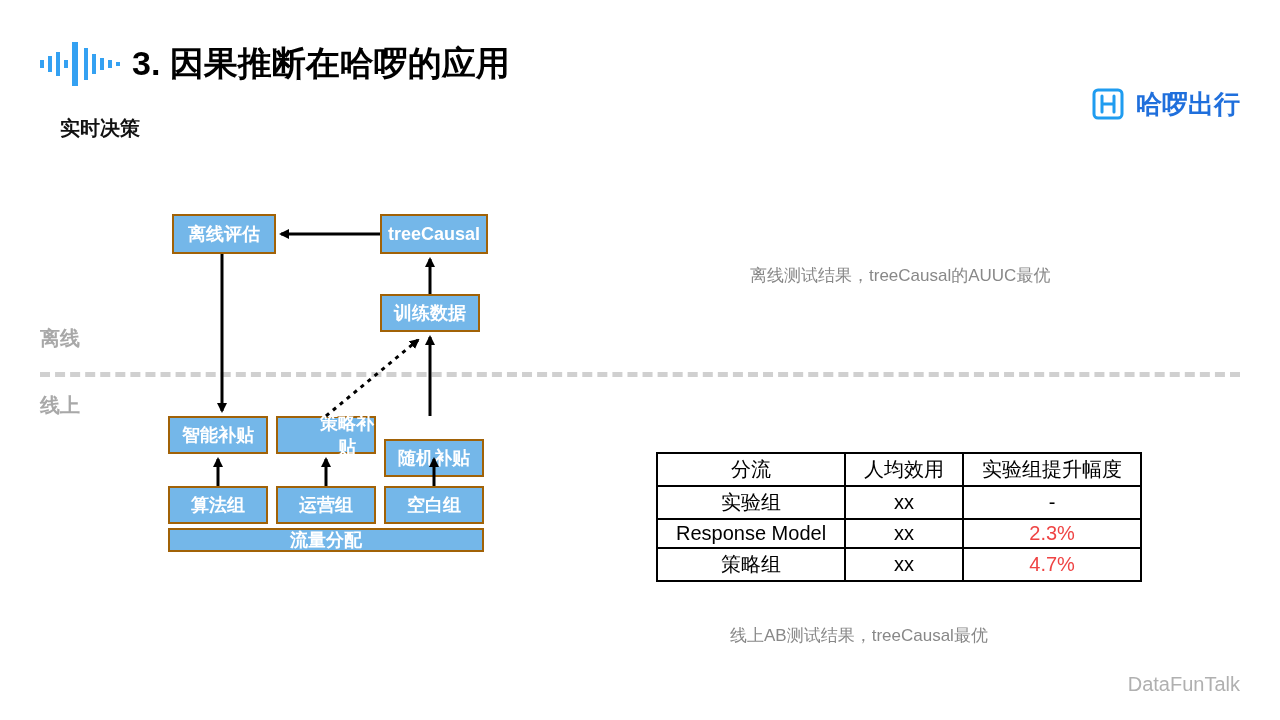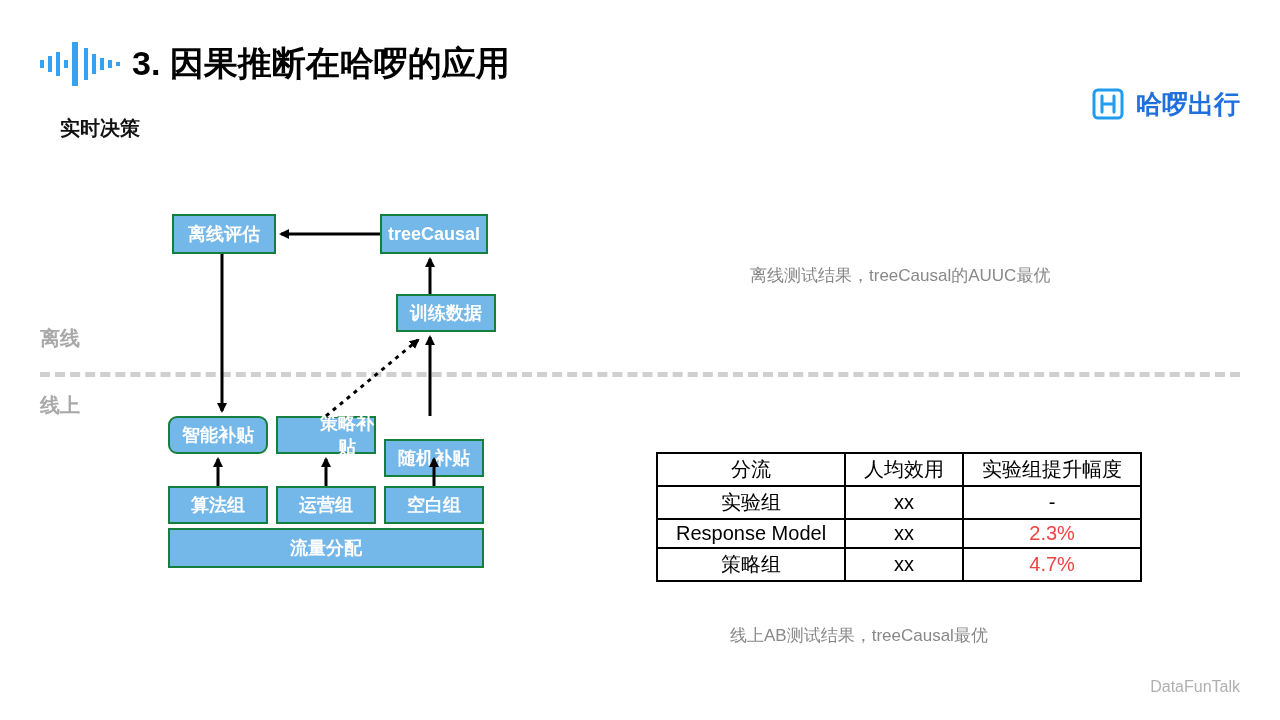--- a/index.html
+++ b/index.html
@@ -17,50 +17,50 @@
   .subtitle { position: absolute; top: 115px; left: 60px; font-size: 20px; font-weight: 700; color: #111; }
 
   
   .sec-label { position: absolute; left: 40px; font-size: 20px; color: #a8a8a8; font-weight: 600; }
   .offline-label { top: 325px; }
   .online-label  { top: 392px; }
   .divider { position: absolute; top: 372px; left: 40px; right: 40px; border-top: 5px dashed #d0d0d0; }
 
   
   .box {
-    position: absolute; background: #74b7e9; border: 2px solid #15803d;
+    position: absolute; background: #74b7e9; border: 2px solid #a16207;
     color: #fff; font-weight: 700; font-size: 18px;
     display: flex; align-items: center; justify-content: center;
     text-align: center;
   }
   .bx-offline-eval { top: 214px; left: 172px; width: 104px; height: 40px; }
   .bx-treecausal   { top: 214px; left: 380px; width: 108px; height: 40px; }
-  .bx-traindata    { top: 294px; left: 396px; width: 100px; height: 38px; }
-  .bx-smart        { top: 416px; left: 168px; width: 100px; height: 38px; border-radius: 9px; }
+  .bx-traindata    { top: 294px; left: 380px; width: 100px; height: 38px; }
+  .bx-smart        { top: 416px; left: 168px; width: 100px; height: 38px; }
   .bx-strategy     { top: 416px; left: 276px; width: 100px; height: 38px; padding-left: 42px; }
   .bx-random       { top: 416px; left: 384px; width: 100px; height: 38px; margin-top: 23px; }
   .bx-algo         { top: 486px; left: 168px; width: 100px; height: 38px; }
   .bx-ops          { top: 486px; left: 276px; width: 100px; height: 38px; }
   .bx-blank        { top: 486px; left: 384px; width: 100px; height: 38px; }
-  .bx-traffic      { top: 528px; left: 168px; width: 316px; height: 40px; }
+  .bx-traffic      { top: 528px; left: 168px; width: 316px; height: 24px; }
 
   
   .arrow-svg { position: absolute; top: 0; left: 0; width: 1280px; height: 720px; pointer-events: none; }
 
   
   .note1 { position: absolute; top: 264px; left: 750px; font-size: 17px; color: #888; }
   .note2 { position: absolute; top: 624px; left: 730px; font-size: 17px; color: #888; }
 
   
   .tbl { position: absolute; top: 452px; left: 656px; border-collapse: collapse; padding-left: 48px; }
   .tbl th, .tbl td { border: 2px solid #000; padding: 2px 18px; font-size: 20px; text-align: center; font-weight: 400; }
   .tbl th { font-weight: 400; }
   .hl { color: #ef4444; }
 
-  .watermark { position: absolute; bottom: 24px; right: 40px; color: #b0b0b0; font-size: 16px; }
+  .watermark { position: absolute; bottom: 24px; right: 40px; color: #b0b0b0; font-size: 20px; }
 </style>
 </head>
 <body>
 
 <div class="header">
   <span class="sound-icon">
     <svg viewBox="0 0 80 48" width="80" height="48">
       <g fill="#34a1f2">
         <rect x="0" y="20" width="4" height="8"></rect>
         <rect x="8" y="16" width="4" height="16"></rect>

